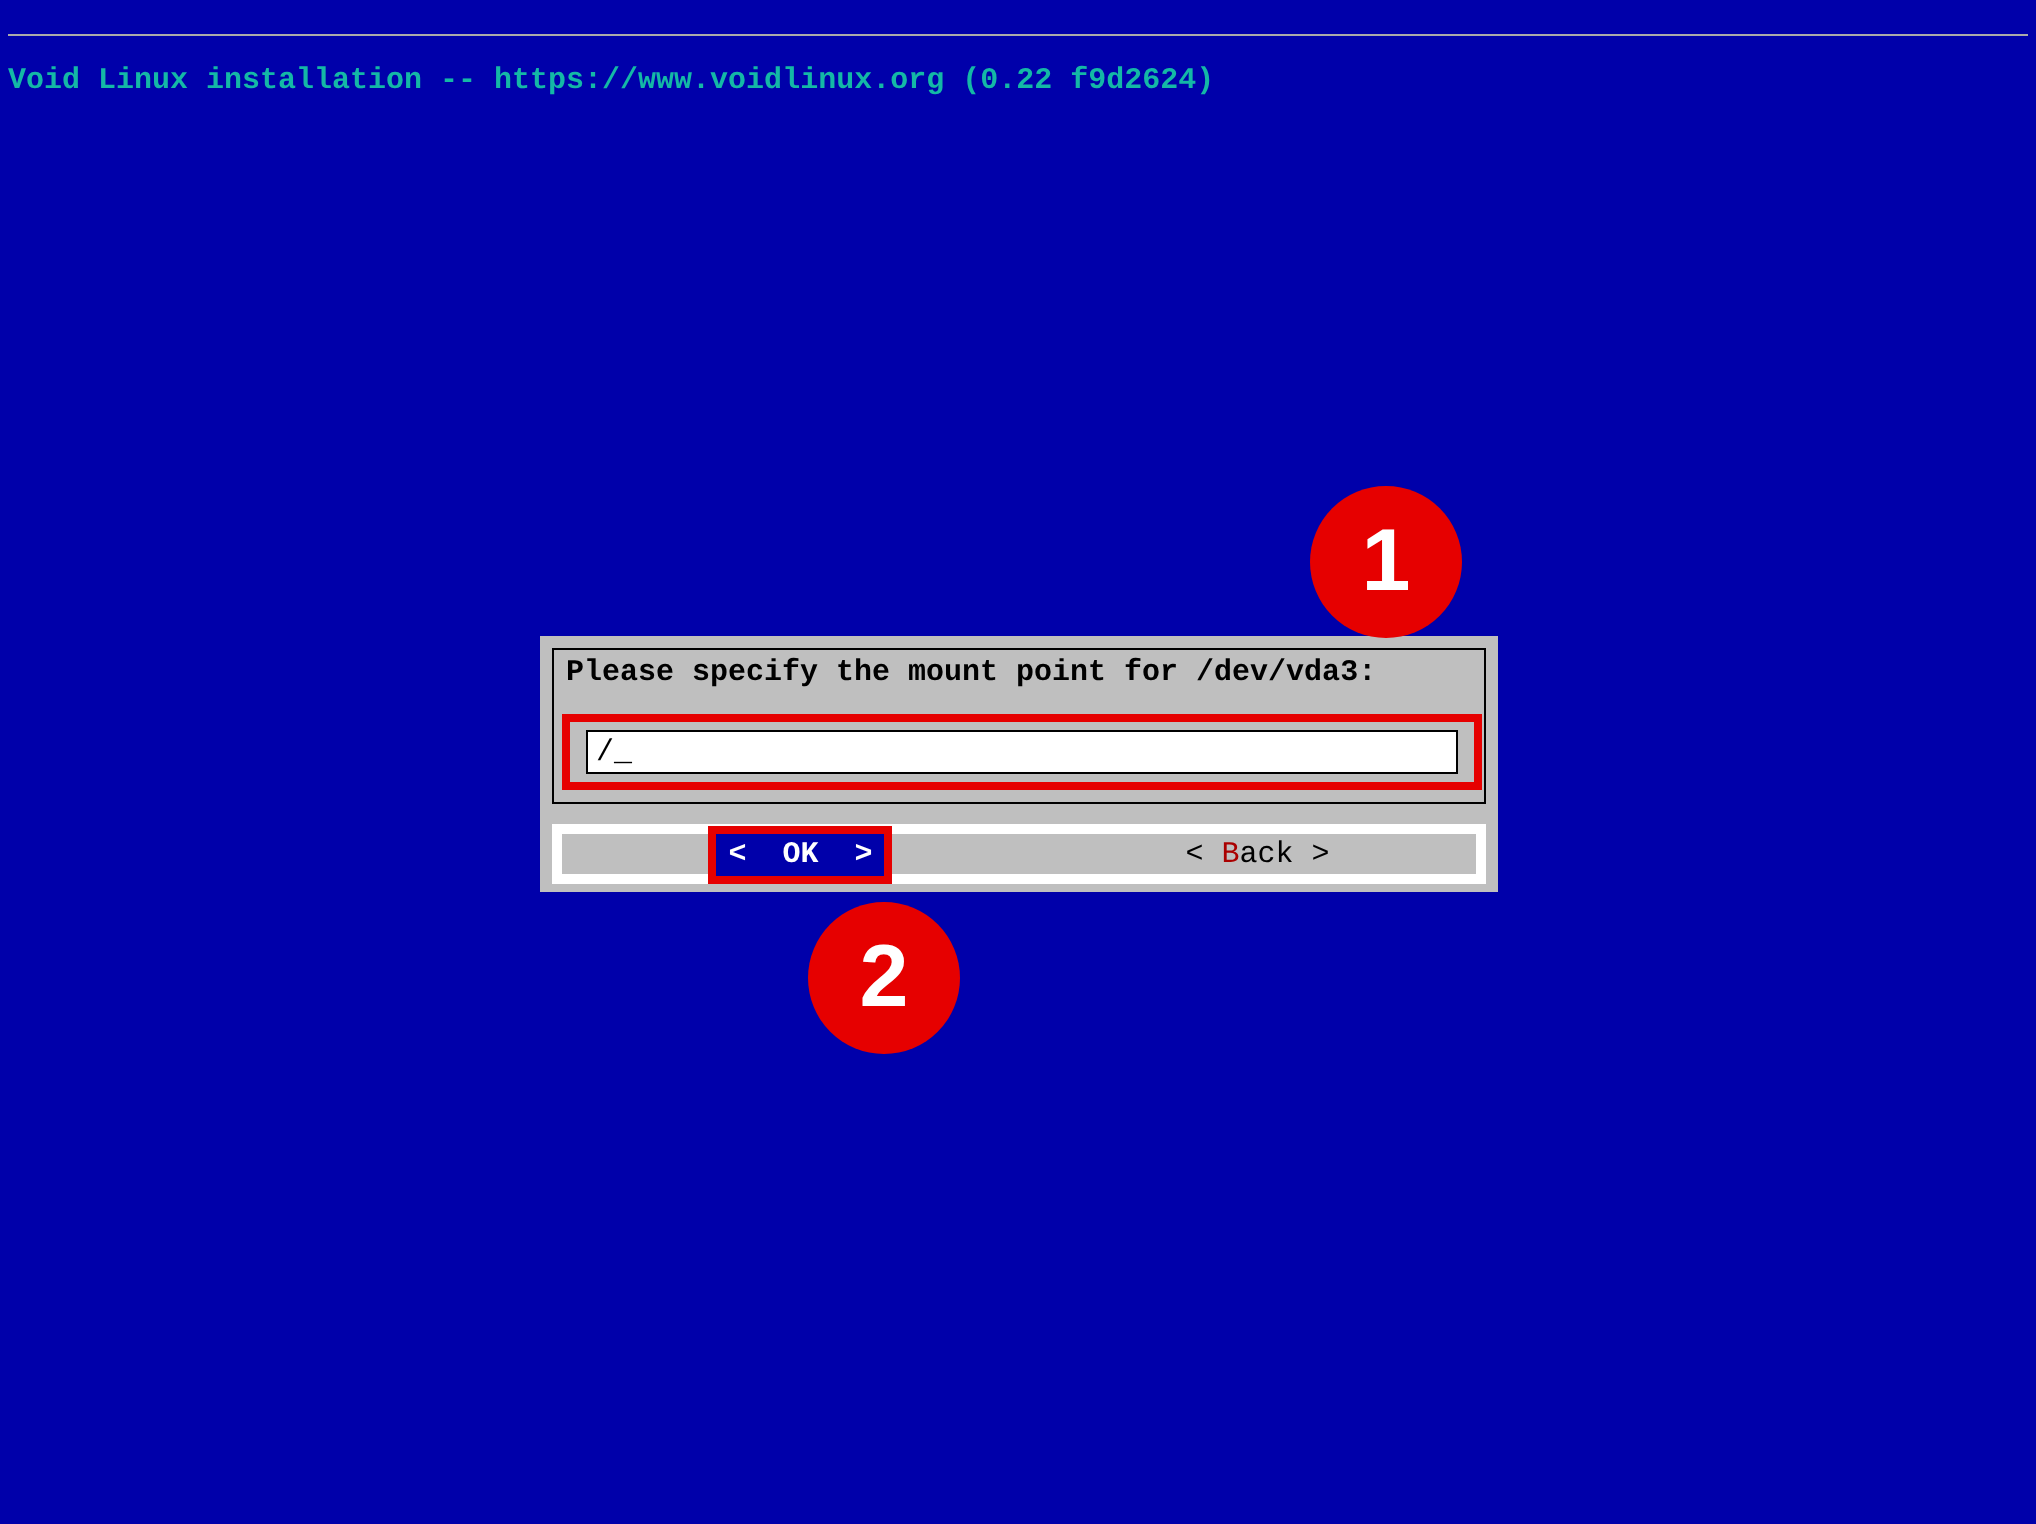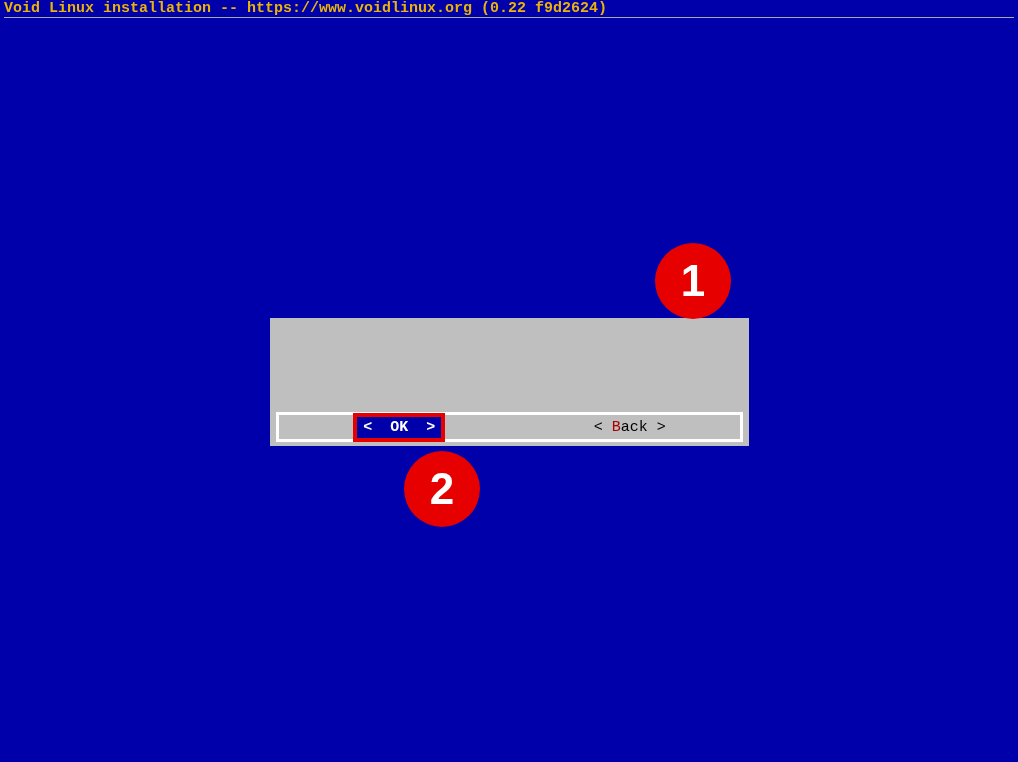--- a/index.html
+++ b/index.html
@@ -7,24 +7,25 @@
     margin: 0;
     padding: 0;
     width: 1018px;
     height: 762px;
     background: #0000aa;
     font-family: "Courier New", Courier, monospace;
     font-size: 15px;
     overflow: hidden;
   }
   .header {
-    color: #eab308;
+    color: #14b8a6;
     padding: 0 4px;
     white-space: pre;
     font-weight: bold;
+    margin-top: 32px;
   }
   .divider {
     position: absolute;
     top: 17px;
     left: 4px;
     right: 4px;
     height: 1px;
     background: #aaaaaa;
   }
   .dialog-outer {
@@ -71,21 +72,21 @@
     font-family: inherit;
     font-size: inherit;
     white-space: pre;
   }
   .button-bar {
     position: absolute;
     left: 6px;
     right: 6px;
     bottom: 4px;
     height: 30px;
-    border: 3px solid #ffffff;
+    border: 5px solid #ffffff;
     background: #bfbfbf;
     display: flex;
     align-items: center;
     justify-content: center;
   }
   .btn-group {
     display: flex;
     width: 100%;
     justify-content: space-around;
     align-items: center;
@@ -126,20 +127,26 @@
   .marker-1 { left: 655px; top: 243px; }
   .marker-2 { left: 404px; top: 451px; }
 </style>
 </head>
 <body>
 
 <div class="header">Void Linux installation -- https://www.voidlinux.org (0.22 f9d2624)</div>
 <div class="divider"></div>
 
 <div class="dialog-outer">
+  <div class="dialog-inner">
+    <div class="prompt">Please specify the mount point for /dev/vda3:</div>
+    <div class="input-highlight">
+      <div class="input-field">/_</div>
+    </div>
+  </div>
   <div class="button-bar">
     <div class="btn-group">
       <div class="ok-highlight">
         <div class="ok-btn">&lt;  OK  &gt;</div>
       </div>
       <div class="back-btn"><span>&lt; </span><span class="hotkey">B</span><span>ack &gt;</span></div>
     </div>
   </div>
 </div>
 

